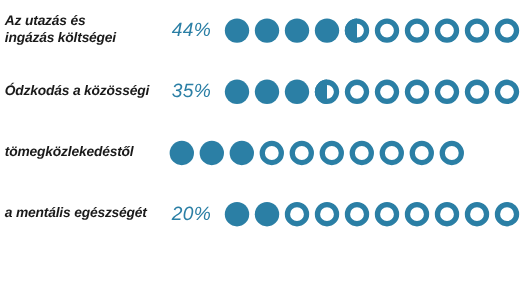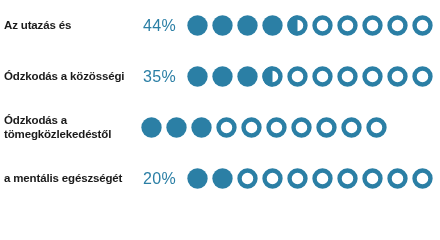--- a/index.html
+++ b/index.html
@@ -19,20 +19,21 @@
     position: relative;
     box-sizing: border-box;
     padding: 0;
   }
   .row {
     display: flex;
     align-items: center;
     height: 51px;
     width: 440px;
     box-sizing: border-box;
+    font-style: italic;
   }
   .label {
     width: 140px;
     flex: 0 0 140px;
     box-sizing: border-box;
     padding-left: 4px;
     padding-right: 4px;
     color: #1a1a1a;
     font-size: 11.5px;
     font-weight: bold;
@@ -66,20 +67,21 @@
     display: block;
   }
 </style>
 </head>
 <body>
 
 <div id="chart">
     <div class="row">
       <div class="label">
         <span class="label-line">Az utazás és</span>
+        <span class="label-line">ingázás költségei</span>
       </div>
       <div class="pct">44%</div>
       <div class="dots">
         <svg viewBox="0 0 24 24" class="dot">
           <circle cx="12" cy="12" r="10.6" fill="#2b7fa5"></circle>
         </svg>
         <svg viewBox="0 0 24 24" class="dot">
           <circle cx="12" cy="12" r="10.6" fill="#2b7fa5"></circle>
         </svg>
         <svg viewBox="0 0 24 24" class="dot">
@@ -143,21 +145,20 @@
         <svg viewBox="0 0 24 24" class="dot">
           <circle cx="12" cy="12" r="8.3" fill="none" stroke="#2b7fa5" stroke-width="4.6"></circle>
         </svg>
         <svg viewBox="0 0 24 24" class="dot">
           <circle cx="12" cy="12" r="8.3" fill="none" stroke="#2b7fa5" stroke-width="4.6"></circle>
         </svg>
       </div>
     </div>
     <div class="row">
       <div class="label">
-        <span class="label-line">Ódzkodás a</span>
         <span class="label-line">tömegközlekedéstől</span>
       </div>
       <div class="dots">
         <svg viewBox="0 0 24 24" class="dot">
           <circle cx="12" cy="12" r="10.6" fill="#2b7fa5"></circle>
         </svg>
         <svg viewBox="0 0 24 24" class="dot">
           <circle cx="12" cy="12" r="10.6" fill="#2b7fa5"></circle>
         </svg>
         <svg viewBox="0 0 24 24" class="dot">

